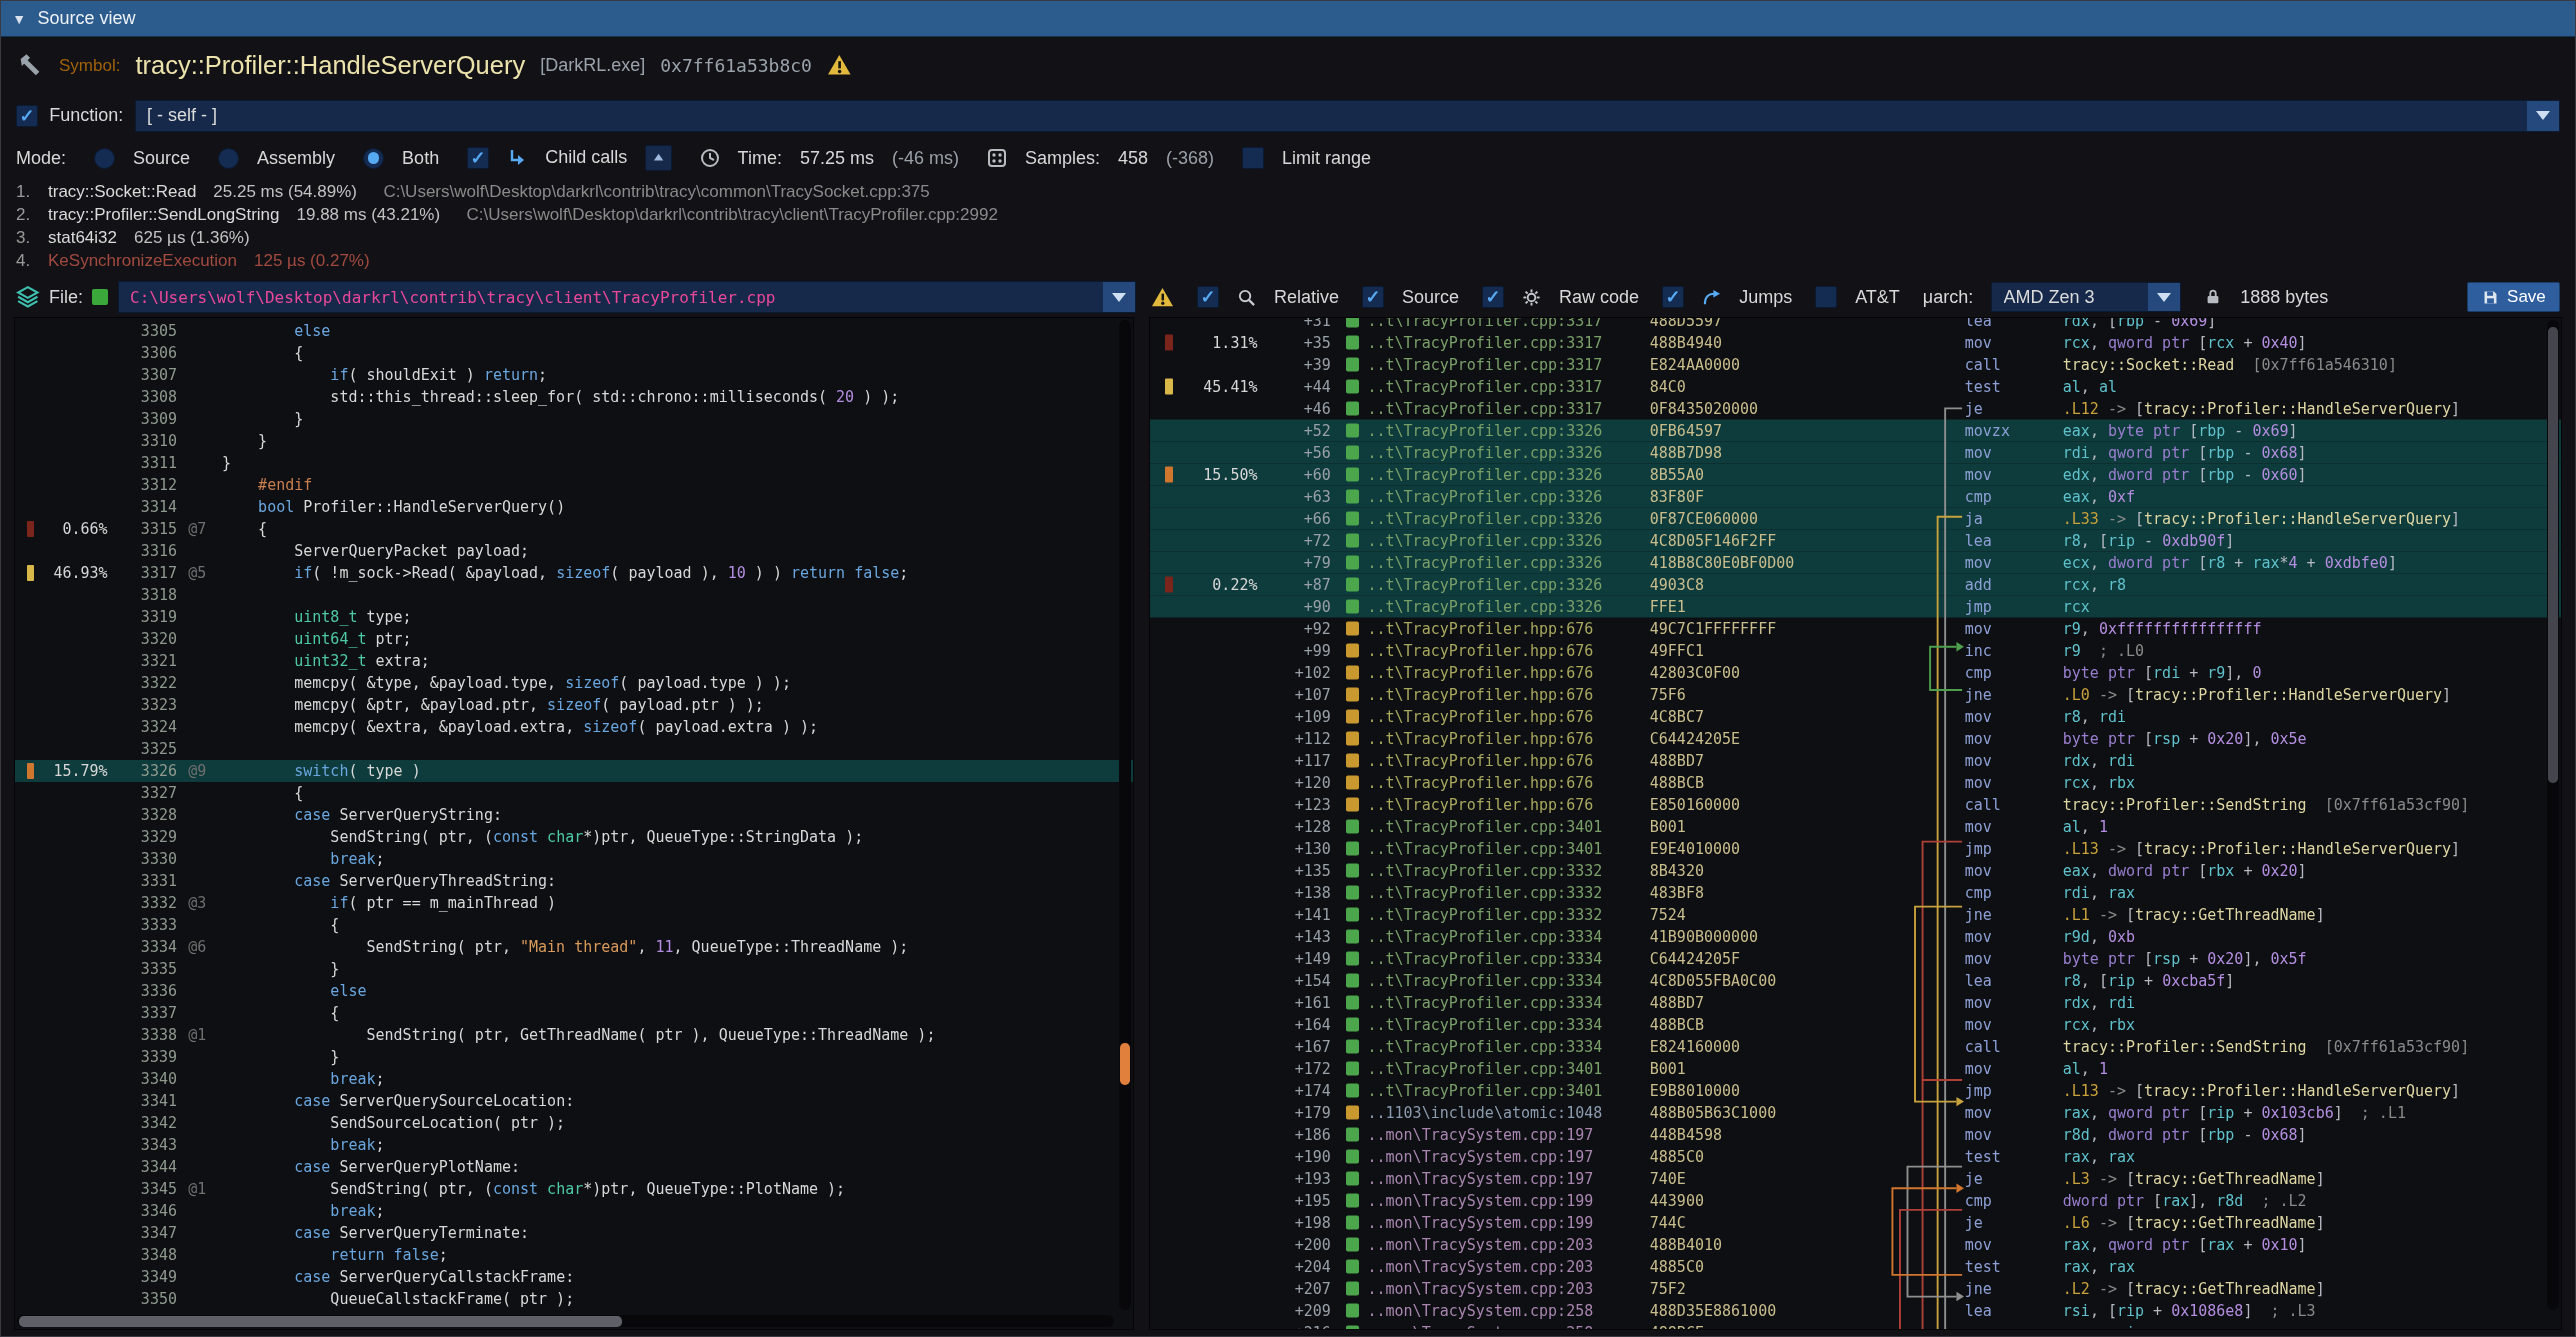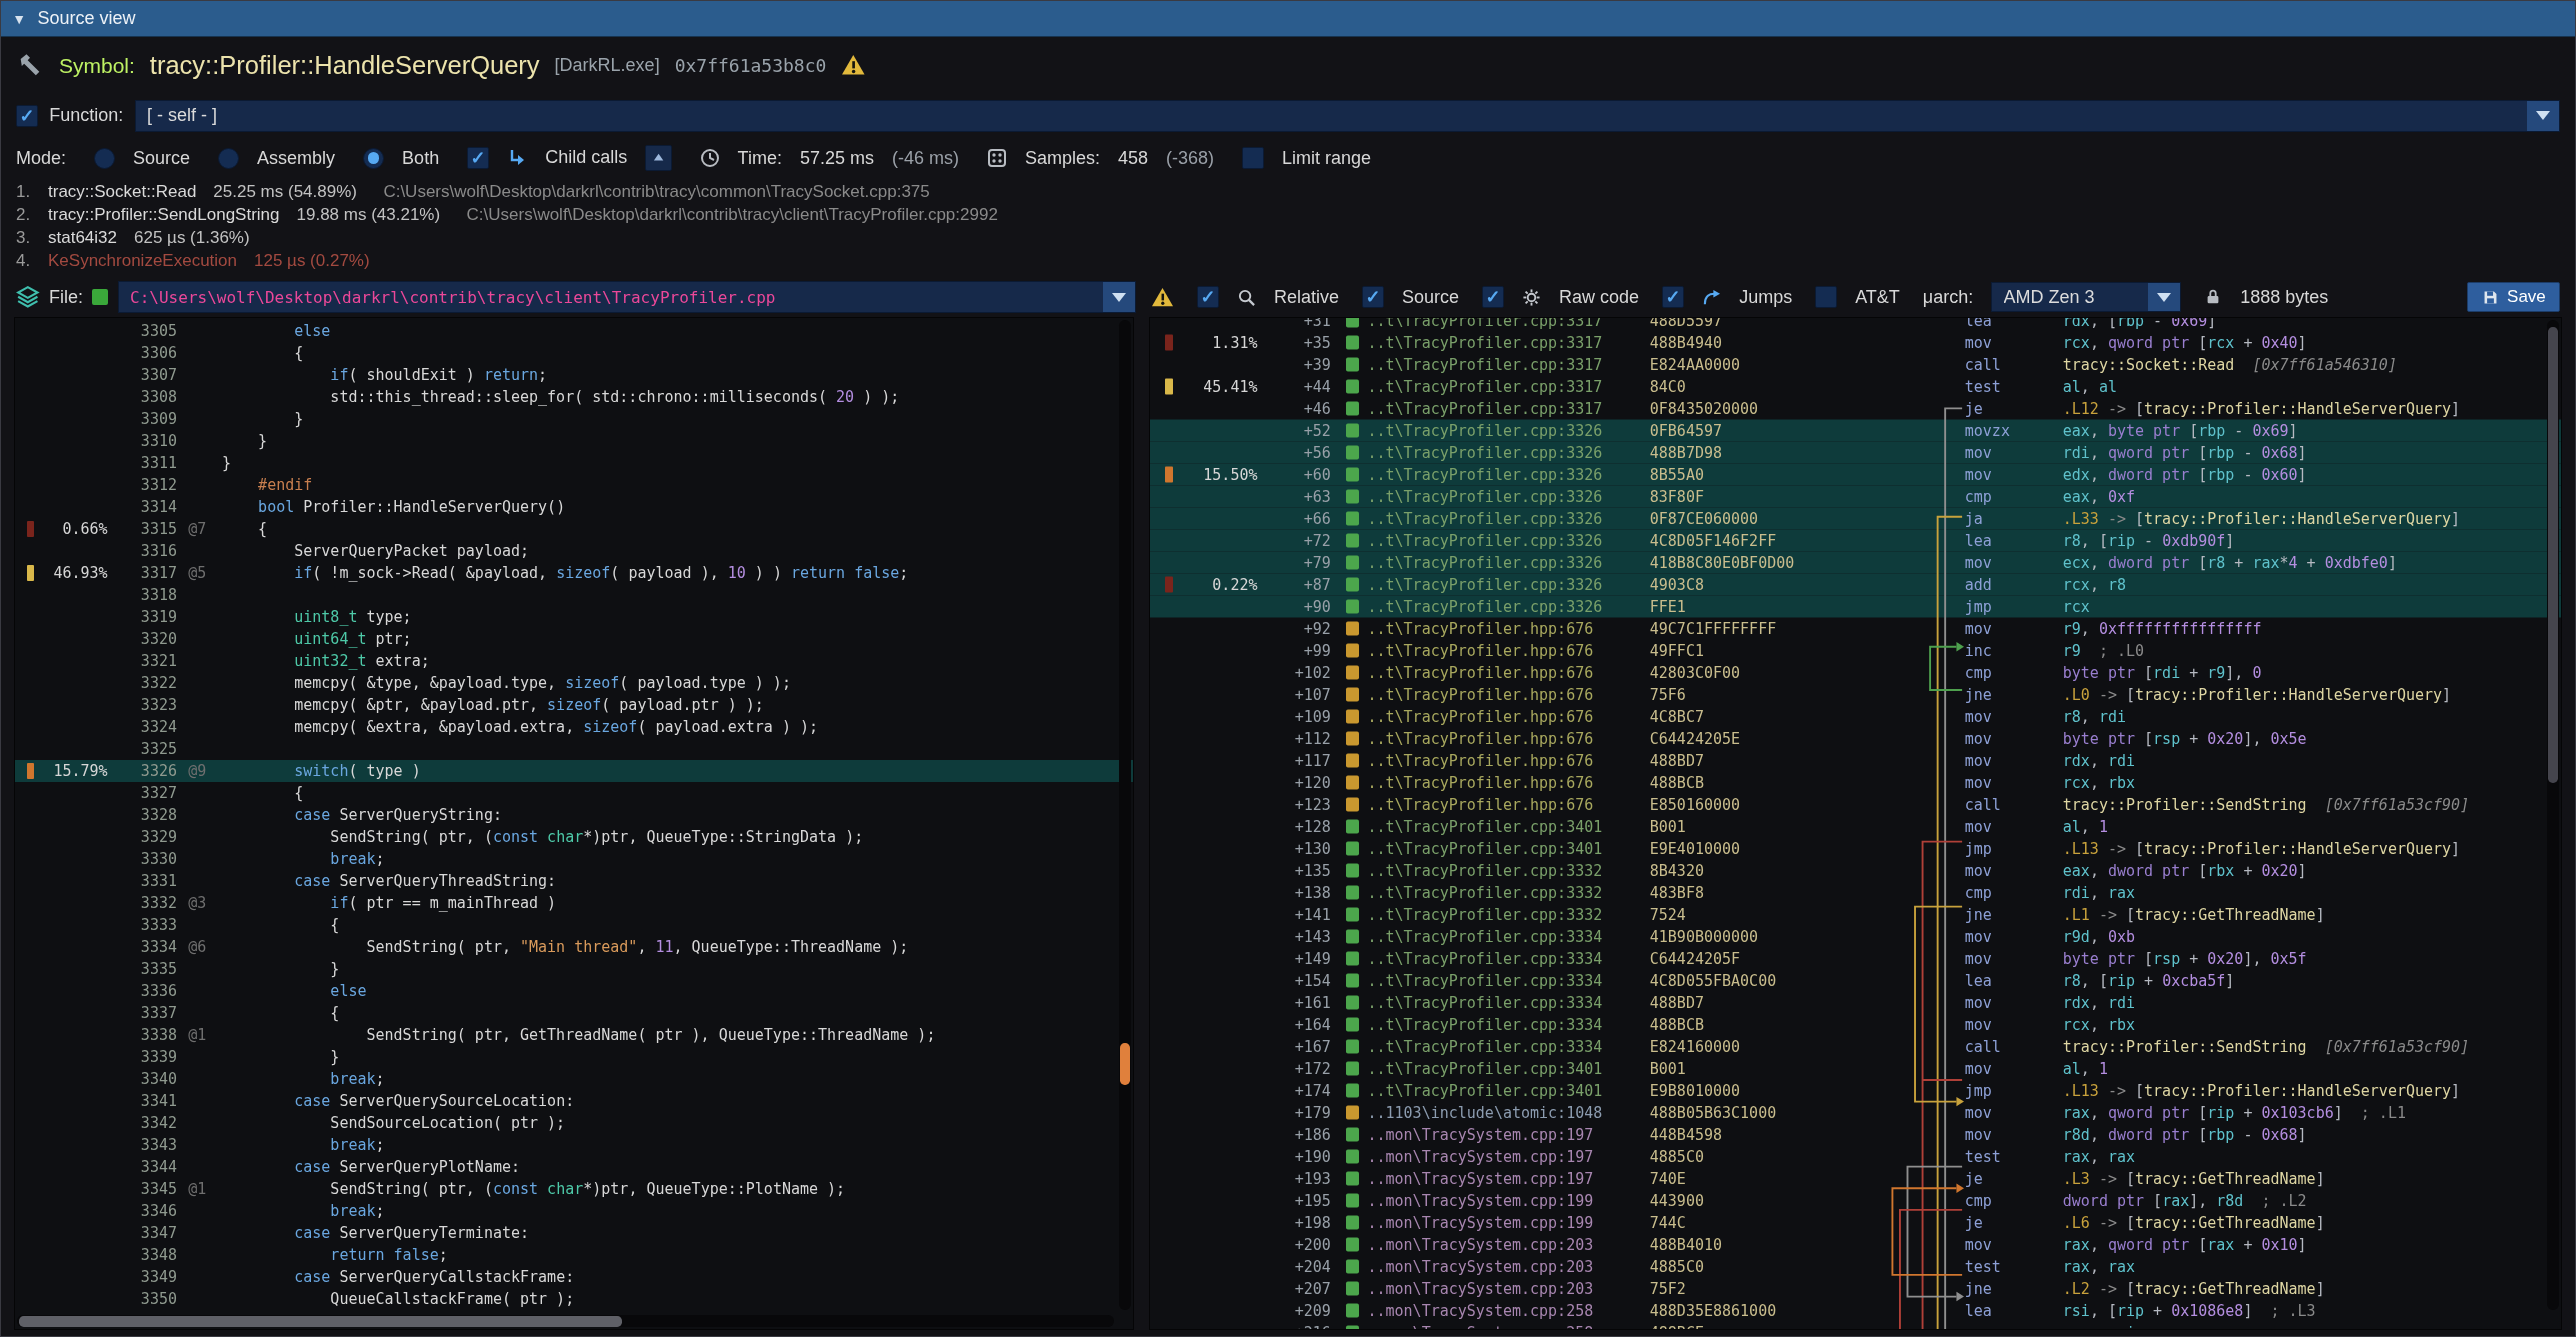--- a/index.html
+++ b/index.html
@@ -4,21 +4,21 @@
 <style>
   * { margin:0; padding:0; box-sizing:border-box; }
   html,body { width:2576px; height:1338px; overflow:hidden; background:#0c0c0e; }
   body { font-family:"Liberation Sans",sans-serif; color:#d8d8d8; }
   .window { position:absolute; inset:0; background:#121216; border:0.9px solid #3a3a42; display:flex; flex-direction:column; }
 
   .titlebar { flex:none; height:36px; background:#2b5c8d; border-bottom:0.9px solid #16334f; display:flex; align-items:center; gap:11.3px; padding:0 11.3px; font-size:18px; color:#eef2f7; }
   .titlebar .tri { font-size:14px; color:#d7e2ee; cursor:pointer; }
 
   .symbol-row { flex:none; height:57px; display:flex; align-items:center; gap:15px; padding:0 15px; }
-  .sym-label { font-size:21px; color:#bef264; }
+  .sym-label { font-size:17px; color:#a16207; }
   .sym-name { font-size:25.5px; color:#ece3ac; }
   .sym-mod { font-size:18px; color:#9aa3ab; }
   .sym-addr { font-size:18px; color:#9aa3ab; font-family:"DejaVu Sans Mono",monospace; }
 
   .function-row { flex:none; height:43px; display:flex; align-items:center; gap:11.3px; padding:0 15px; font-size:18px; }
   .mode-row { flex:none; height:42px; display:flex; align-items:center; gap:28px; padding:0 15px; font-size:18px; }
   .group { display:flex; align-items:center; gap:18px; cursor:pointer; }
   .dim { color:#9aa0a8; }
 
   .cb { width:22px; height:22px; background:#142c52; border:0.9px solid #0b1a33; border-radius:1.9px; display:inline-flex; align-items:center; justify-content:center; flex:none; }
@@ -80,21 +80,21 @@
 
   .t-kw { color:#6aa7e0; }
   .t-ty { color:#4ec9a8; }
   .t-num { color:#b48ee0; }
   .t-str { color:#d99a5b; }
   .t-pre { color:#c87f4f; }
   .t-reg { color:#5fc2cc; }
   .t-ptr { color:#9a7fd0; }
   .t-fn { color:#ded6a3; }
   .t-lbl { color:#c8a23c; }
-  .t-addr { color:#8a8a8a;font-style:italic; }
+  .t-addr { color:#8a8a8a; }
   .t-cmt { color:#8a8a8a; }
   .t-arr { color:#8a8a8a; }
 
   .vscroll { position:absolute; top:1.9px; bottom:19px; right:1.9px; width:12.3px; background:#08080a; border-radius:5.7px; }
   .vscroll .grab { position:absolute; left:0.9px; right:0.9px; border-radius:4.7px; }
   .hscroll { position:absolute; left:1.9px; right:19px; bottom:1.9px; height:12.3px; background:#08080a; border-radius:5.7px; }
   .hscroll .grab { position:absolute; top:0.9px; bottom:0.9px; border-radius:4.7px; background:#5f6067; }
   svg { display:block; }
 </style>
 </head>

